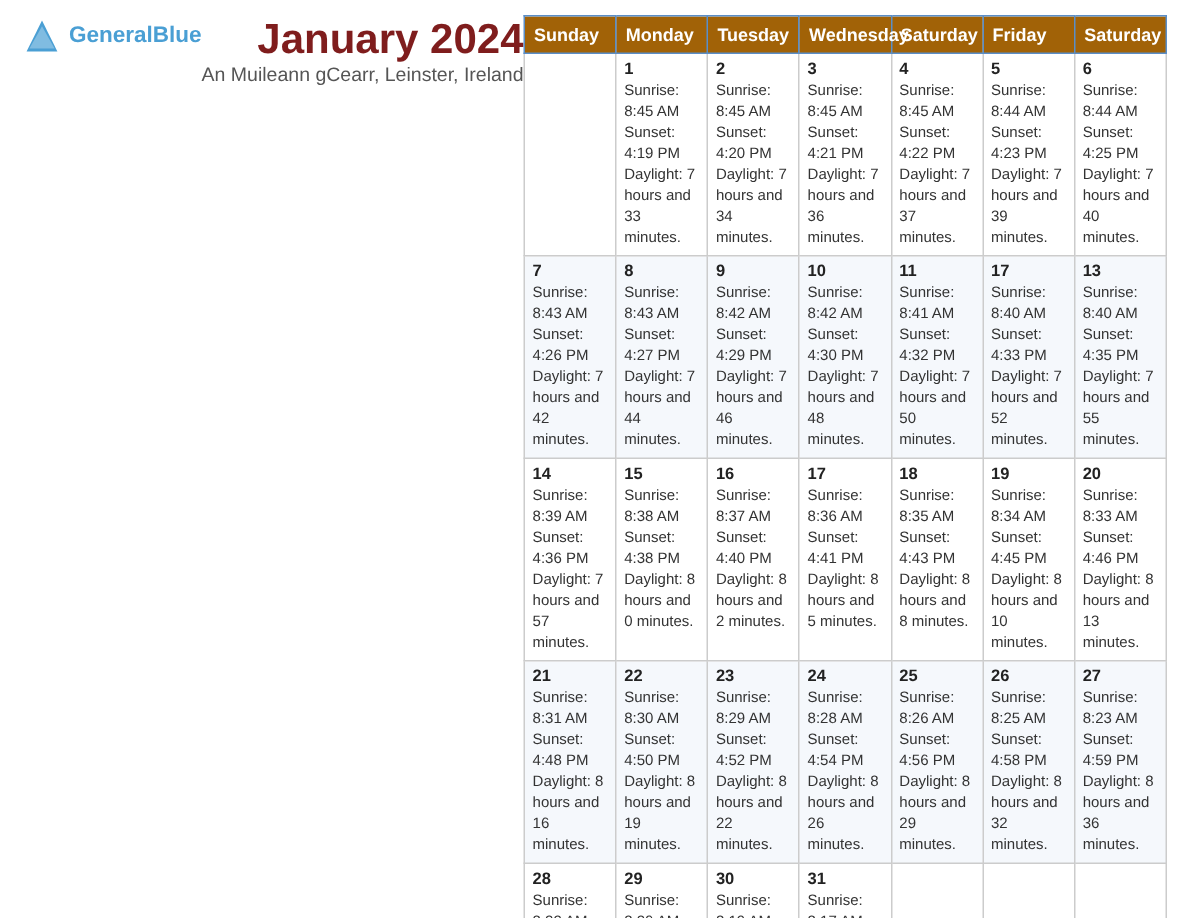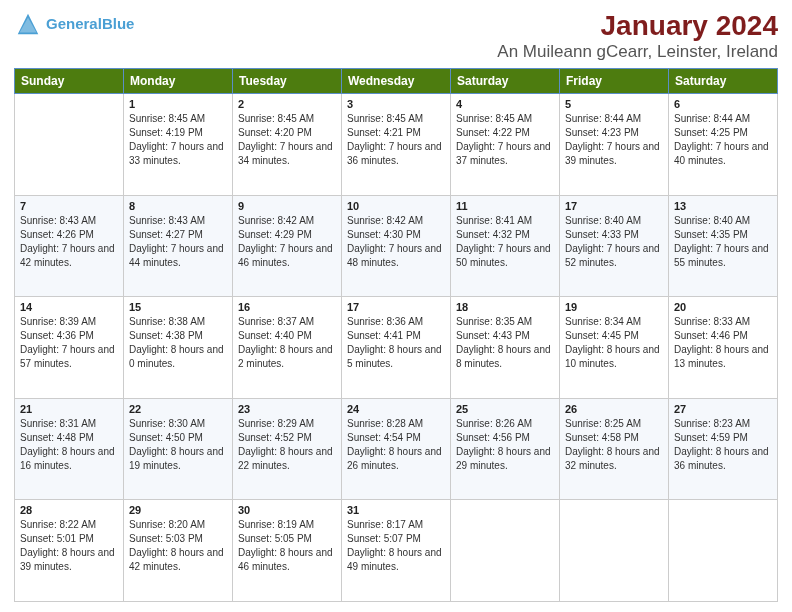--- a/index.html
+++ b/index.html
@@ -8,21 +8,21 @@
       background: #fff;
       width: 792px;
       height: 612px;
       overflow: hidden;
     }
     .page {
       width: 792px;
       height: 612px;
       padding: 10px 14px 10px 14px;
       display: flex;
-      flex-direction: column;
+      flex-direction: row;
     }
     .header {
       display: flex;
       justify-content: space-between;
       align-items: flex-start;
       margin-bottom: 6px;
     }
     .logo {
       display: flex;
       align-items: center;
@@ -43,33 +43,33 @@
     }
     .title-block {
       text-align: right;
     }
     .main-title {
       font-size: 28px;
       font-weight: bold;
       color: #7f1d1d;
     }
     .subtitle {
-      font-size: 17px;
+      font-size: 13px;
       color: #555;
       text-align: right;
     }
     .calendar {
       flex: 1;
       border: 1px solid #ccc;
       border-collapse: collapse;
       width: 100%;
       table-layout: fixed;
     }
     .calendar th {
-      background: #4d7c0f;
+      background: #a16207;
       color: #fff;
       font-size: 12px;
       font-weight: bold;
       text-align: left;
       padding: 5px 6px;
       border: 1px solid #5a8ec8;
     }
     .calendar td {
       border: 1px solid #ccc;
       vertical-align: top;

